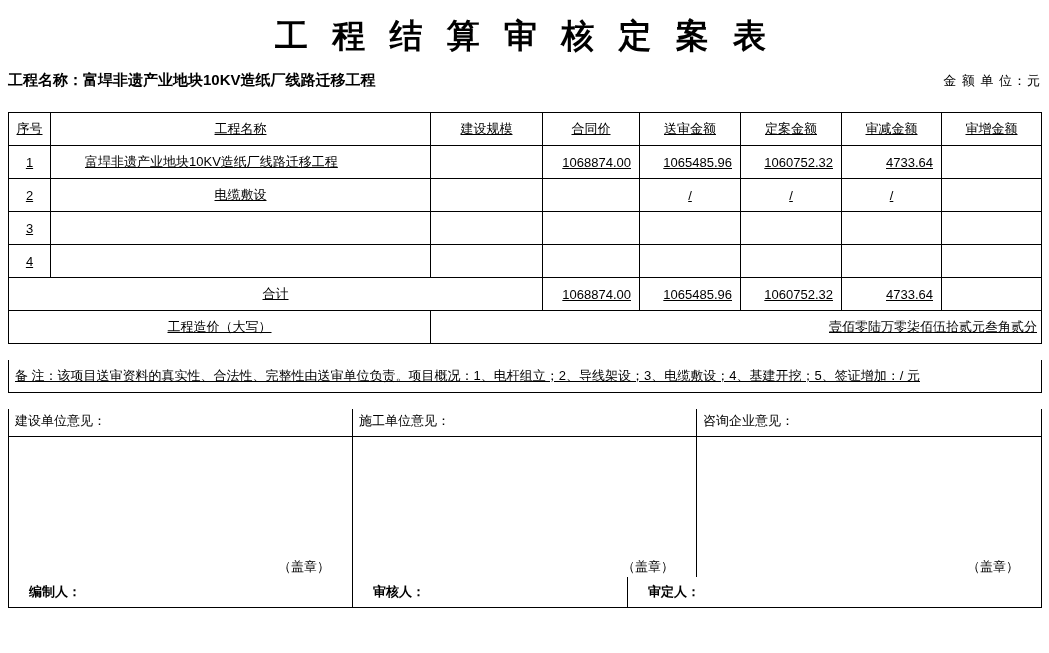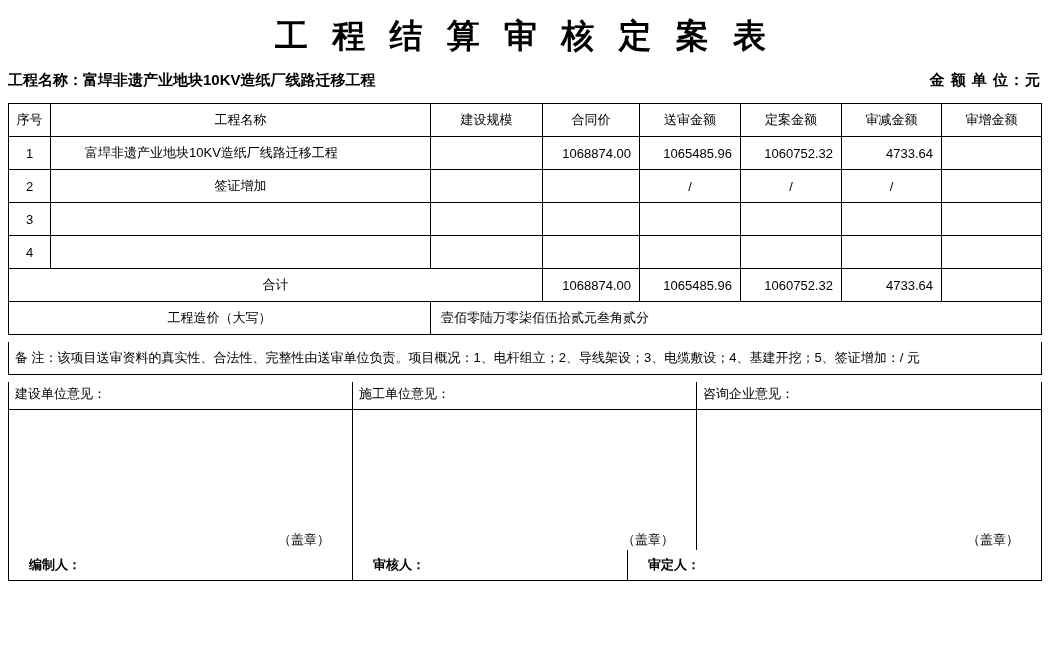--- a/index.html
+++ b/index.html
@@ -32,29 +32,30 @@
     align-items: baseline;
     justify-content: space-between;
     padding: 0 8px 6px 8px;
     font-size: 15px;
     font-weight: bold;
   }
   .subhead .left {
     white-space: nowrap;
   }
   .subhead .right {
-    font-size: 15px;
-    font-weight: bold;
+    font-size: 13px;
+    font-weight: normal;
     letter-spacing: 1px;
   }
   table.main {
     border-collapse: collapse;
     width: 1033px;
-    margin: 7px 8px;
+    margin: 16px 8px;
     table-layout: fixed;
+    text-decoration: underline;
   }
   table.main td, table.main th {
     border: 1px solid #000000;
     font-size: 13px;
     font-weight: normal;
     padding: 0 4px;
     height: 32px;
     vertical-align: middle;
   }
   .hdr td {
@@ -69,20 +70,21 @@
   .tall { height: 34px; }
   .price-label {
     text-align: center;
     font-size: 14px;
     font-weight: bold;
   }
   .price-value {
     font-size: 16px;
     font-weight: bold;
     padding-left: 10px !important;
+    text-align: right;
   }
   .note-row td {
     height: 28px;
     font-size: 11.5px;
     text-align: left;
     padding-left: 6px !important;
     border: 1px solid #000;
   }
   .opinion-table {
     border-collapse: collapse;
@@ -163,21 +165,21 @@
         <td class="c"></td>
         <td class="r num">1068874.00</td>
         <td class="r num">1065485.96</td>
         <td class="r num">1060752.32</td>
         <td class="r num">4733.64</td>
         <td class="r num"></td>
       </tr>
 
       <tr>
         <td class="c">2</td>
-        <td class="c">签证增加</td>
+        <td class="c">电缆敷设</td>
         <td class="c"></td>
         <td class="c num"></td>
         <td class="c num">/</td>
         <td class="c num">/</td>
         <td class="c num">/</td>
         <td class="c num"></td>
       </tr>
 
       <tr>
         <td class="c">3</td>

